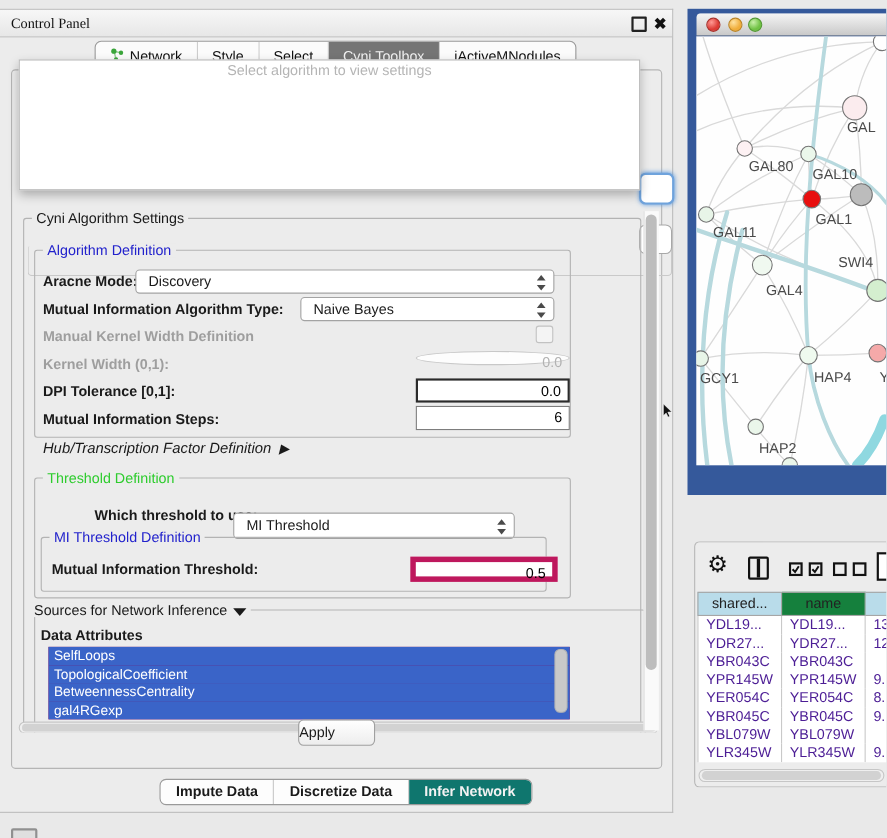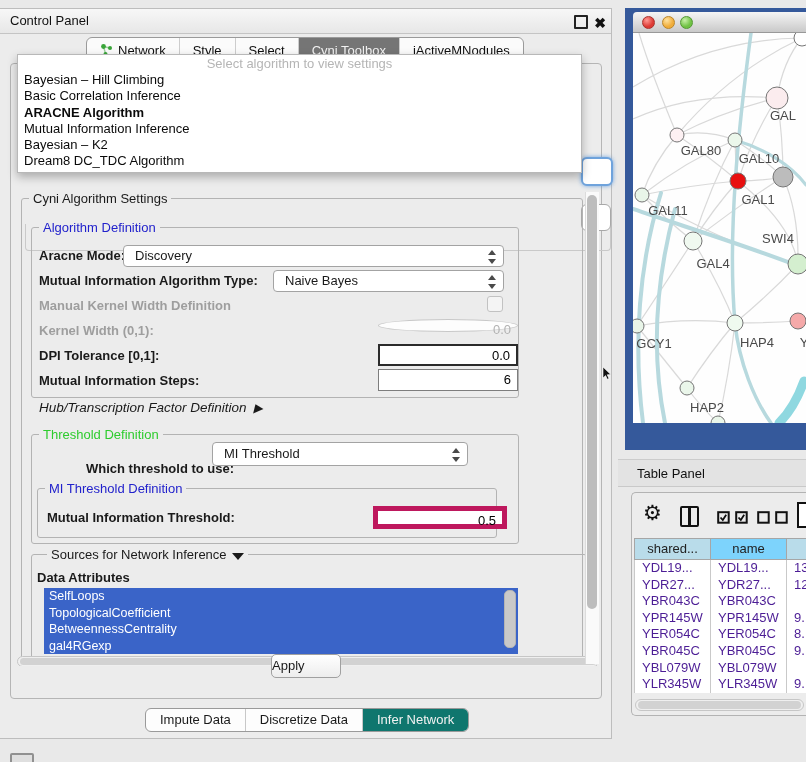--- a/index.html
+++ b/index.html
@@ -3,21 +3,21 @@
 <meta charset="utf-8">
 <style>
   html,body{margin:0;padding:0;background:#e9e9e9;}
   #page{position:relative;width:806px;height:762px;overflow:hidden;background:#e9e9e9;
         font-family:"Liberation Sans",sans-serif;font-size:13px;color:#1a1a1a;}
   .abs{position:absolute;}
 
   
   .cp{left:0;top:8px;width:612px;height:731px;background:#ececec;border:1px solid #bdbdbd;border-left:none;box-sizing:border-box;}
   .cp-titlebar{position:absolute;left:0;top:0;width:100%;height:24px;background:linear-gradient(#f7f7f7,#e7e7e7);
-               border-bottom:1px solid #c4c4c4;line-height:24px;}
+               border-bottom:1px solid #c4c4c4;line-height:24px;font-family:Liberation Serif, serif;}
   .cp-title{padding-left:10px;color:#111;}
   .float-icon{position:absolute;right:23px;top:6px;width:10px;height:10px;border:2px solid #222;border-radius:1px;}
   .close-icon{position:absolute;right:5px;top:2px;font-weight:bold;font-size:14px;color:#111;}
 
   
   .tabbar{left:86px;top:28px;height:24px;display:flex;background:#fbfbfb;border:1px solid #9a9a9a;border-radius:6px;overflow:hidden;}
   .tab{display:flex;align-items:center;gap:5px;padding:0 13px;border-right:1px solid #cdcdcd;color:#111;white-space:nowrap;}
   .tab:last-child{border-right:none;}
   .tab.active{background:#757575;color:#f2f2f2;}
 
@@ -53,21 +53,21 @@
   .attr-scroll{position:absolute;right:2px;top:2px;width:10px;height:56px;background:#c9c9c9;border-radius:5px;border:1px solid #b4b4b4;}
   .hscrollbar{position:absolute;background:#efefef;border:1px solid #c6c6c6;border-radius:6px;}
   .hscrollbar .thumb{position:absolute;left:2px;top:1px;right:2px;bottom:1px;background:#d2d2d2;border-radius:5px;}
   .vscrollbar{left:574px;top:128px;width:13px;height:472px;background:#fafafa;border-left:1px solid #dcdcdc;}
   .vscrollbar .thumb{position:absolute;left:1px;top:3px;width:10px;height:414px;background:#bdbdbd;border-radius:6px;}
 
   .apply-btn{left:260px;top:590px;width:68px;height:22px;background:linear-gradient(#ffffff,#ededed);
              border:1px solid #a0a0a0;border-radius:5px;text-align:left;line-height:21px;}
 
   .bottom-tabs{left:145px;top:699px;height:22px;display:flex;background:#fdfdfd;border:1px solid #9a9a9a;border-radius:6px;overflow:hidden;}
-  .btab{padding:0 14px;line-height:21px;font-weight:normal;border-right:1px solid #c8c8c8;white-space:nowrap;}
+  .btab{padding:0 14px;line-height:21px;font-weight:bold;border-right:1px solid #c8c8c8;white-space:nowrap;}
   .btab:last-child{border-right:none;}
   .btab.active{background:#0f766e;color:#f2f2f2;}
 
   
   .netwin{left:625px;top:8px;width:181px;height:442px;background:#35599b;padding:4px 0 0 8px;box-sizing:border-box;}
   .net-inner{width:173px;height:518px;}
   .net-titlebar{position:relative;height:20px;background:linear-gradient(#f5f5f5,#c9c9c9);border-bottom:1px solid #999;border-radius:4px 0 0 0;}
   .light{position:absolute;top:3.5px;width:13px;height:13px;border-radius:50%;box-sizing:border-box;}
   .light.red{left:9px;background:radial-gradient(circle at 35% 30%,#ff9a94,#dd3b35 60%);border:1px solid #a8322c;}
   .light.yellow{left:29px;background:radial-gradient(circle at 35% 30%,#ffe2a0,#f0ad3a 60%);border:1px solid #bb8527;}
@@ -80,21 +80,21 @@
   .tablewin{left:631px;top:492px;width:175px;height:224px;background:#ececec;border:1px solid #b3b3b3;border-right:none;border-radius:5px 0 0 5px;box-sizing:border-box;overflow:hidden;}
   .gear-icon{position:absolute;left:11px;top:8px;font-size:21px;color:#111;}
   .split-icon{position:absolute;left:48px;top:13px;width:15px;height:17px;border:2.5px solid #111;border-radius:2px;}
   .split-icon:before{content:"";position:absolute;left:6px;top:0;width:2.5px;height:17px;background:#111;}
   .cbpair{position:absolute;top:18px;}
   .page-icon{position:absolute;left:165px;top:9px;width:14px;height:22px;border:2.5px solid #111;background:#fff;}
   .tbl-header{position:absolute;left:2px;top:45px;height:22px;display:flex;}
   .th{box-sizing:border-box;border:1px solid #a6a6a6;border-left:none;text-align:center;line-height:20px;color:#222;overflow:hidden;white-space:nowrap;}
   .th:first-child{border-left:1px solid #a6a6a6;}
   .th.blue{background:#b9dcea;}
-  .th.gray{background:#7dd3fc;text-align:center;}
+  .th.gray{background:#15803d;text-align:center;}
   .tbl-rows{position:absolute;left:2px;top:67px;width:173px;height:133px;background:#fff;overflow:hidden;border-left:1px solid #c9c9c9;}
   .tr{display:flex;height:16.6px;line-height:16.6px;white-space:nowrap;}
   .td{box-sizing:border-box;border-right:1px solid #c9c9c9;padding-left:7px;overflow:hidden;color:#4c1d95;}
 </style>
 </head>
 <body>
 
 <div id="page">
 
   <div class="abs cp">
@@ -167,33 +167,33 @@
         <div class="field med" style="left:363px;top:179px;width:140px;">6</div>
 
         <div style="position:absolute;left:24px;top:210px;font-size:13.5px;font-style:italic;">
           <span>Hub/Transcription Factor Definition</span><span class="arrow-r">▶</span>
         </div>
 
         <div class="groupbox" style="left:16px;top:244px;width:486px;height:108px;"></div>
         <div class="gb-title green-title" style="left:24px;top:238px;">Threshold Definition</div>
 
         <div class="lbl" style="left:71px;top:271px;">Which threshold to use:</div>
-        <div class="combo" style="left:197px;top:252px;width:256px;height:24px;line-height:22px;">
+        <div class="combo" style="left:197px;top:276px;width:256px;height:24px;line-height:22px;">
           <span>MI Threshold</span>
           <span class="spin" style="top:5px;"></span>
         </div>
 
         <div class="groupbox" style="left:22px;top:298px;width:458px;height:48px;"></div>
         <div class="gb-title blue-title" style="left:30px;top:292px;">MI Threshold Definition</div>
 
         <div class="lbl" style="left:32px;top:320px;">Mutual Information Threshold:</div>
         <div class="field thin" style="left:358px;top:316px;width:134px;height:23px;">0.5</div>
 
         <div class="groupbox" style="left:16px;top:364px;width:554px;height:290px;"></div>
-        <div class="gb-title" style="left:32px;top:358px;">
+        <div class="gb-title" style="left:12px;top:358px;">
           <span>Sources for Network Inference</span><span class="tri-down"></span>
         </div>
         <div class="lbl" style="left:22px;top:380px;">Data Attributes</div>
 
         <div class="attr-list" style="left:29px;top:398px;width:474px;height:66px;">
           <div>
               <div class="attr-row">SelfLoops</div>
               <div class="attr-row">TopologicalCoefficient</div>
               <div class="attr-row">BetweennessCentrality</div>
               <div class="attr-row">gal4RGexp</div>
@@ -216,28 +216,20 @@
     <div class="abs bottom-tabs">
       <div class="btab">Impute Data</div>
       <div class="btab">Discretize Data</div>
       <div class="btab active">Infer Network</div>
     </div>
   </div>
 
   <div class="abs" style="left:17px;top:54px;width:563px;height:117px;background:#fff;border:1px solid #b8b8b8;
        box-shadow:0 4px 9px rgba(0,0,0,.28);z-index:5;">
     <div style="height:17px;line-height:17px;text-align:center;color:#b5b5b5;">Select algorithm to view settings</div>
-    <div>
-        <div style="height: 16.3px; line-height: 16.3px; padding-left: 6px; color: rgb(10, 10, 10); white-space: nowrap;">Bayesian – Hill Climbing</div>
-        <div style="height: 16.3px; line-height: 16.3px; padding-left: 6px; color: rgb(10, 10, 10); white-space: nowrap;">Basic Correlation Inference</div>
-        <div style="height: 16.3px; line-height: 16.3px; padding-left: 6px; color: rgb(10, 10, 10); white-space: nowrap; font-weight: bold;">ARACNE Algorithm</div>
-        <div style="height: 16.3px; line-height: 16.3px; padding-left: 6px; color: rgb(10, 10, 10); white-space: nowrap;">Mutual Information Inference</div>
-        <div style="height: 16.3px; line-height: 16.3px; padding-left: 6px; color: rgb(10, 10, 10); white-space: nowrap;">Bayesian – K2</div>
-        <div style="height: 16.3px; line-height: 16.3px; padding-left: 6px; color: rgb(10, 10, 10); white-space: nowrap;">Dream8 DC_TDC Algorithm</div>
-      </div>
   </div>
 
   <div class="abs netwin">
     <div class="net-inner">
       <div class="net-titlebar">
         <span class="light red"></span>
         <span class="light yellow"></span>
         <span class="light green"></span>
       </div>
       <div class="net-canvas">
@@ -303,23 +295,20 @@
             <text x="145" y="210" text-anchor="middle" font-size="13" fill="#4a4a4a" font-family="&quot;Liberation Sans&quot;, sans-serif">SWI4</text>
             <text x="21" y="315" text-anchor="middle" font-size="13" fill="#4a4a4a" font-family="&quot;Liberation Sans&quot;, sans-serif">GCY1</text>
             <text x="124" y="314" text-anchor="middle" font-size="13" fill="#4a4a4a" font-family="&quot;Liberation Sans&quot;, sans-serif">HAP4</text>
             <text x="171" y="314" text-anchor="middle" font-size="13" fill="#4a4a4a" font-family="&quot;Liberation Sans&quot;, sans-serif">Y</text>
             <text x="74" y="379" text-anchor="middle" font-size="13" fill="#4a4a4a" font-family="&quot;Liberation Sans&quot;, sans-serif">HAP2</text>
           </svg>
       </div>
     </div>
   </div>
 
-  <div class="abs tp-titlebar">
-    <span class="tp-title">Table Panel</span>
-  </div>
 
   <div class="abs tablewin">
     <span class="gear-icon">⚙</span>
     <span class="split-icon"></span>
     <svg class="cbpair" style="left:85px;" width="32" height="13" viewBox="0 0 32 13">
       <rect x="1.2" y="1.2" width="10.5" height="10.5" fill="none" stroke="#111" stroke-width="2"></rect>
       <rect x="19.2" y="1.2" width="10.5" height="10.5" fill="none" stroke="#111" stroke-width="2"></rect>
       <path d="M3.5,6.5 L5.8,9 L9.2,3.8" fill="none" stroke="#111" stroke-width="1.8"></path>
       <path d="M21.5,6.5 L23.8,9 L27.2,3.8" fill="none" stroke="#111" stroke-width="1.8"></path>
     </svg>

